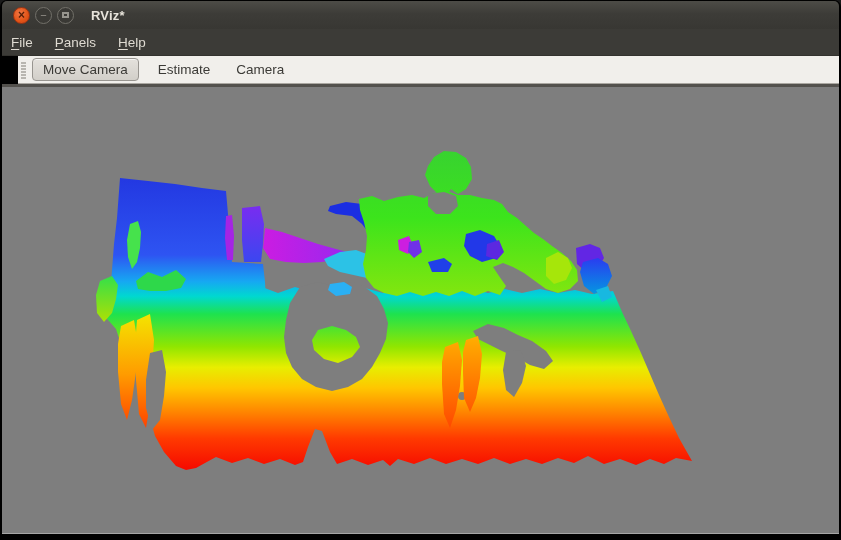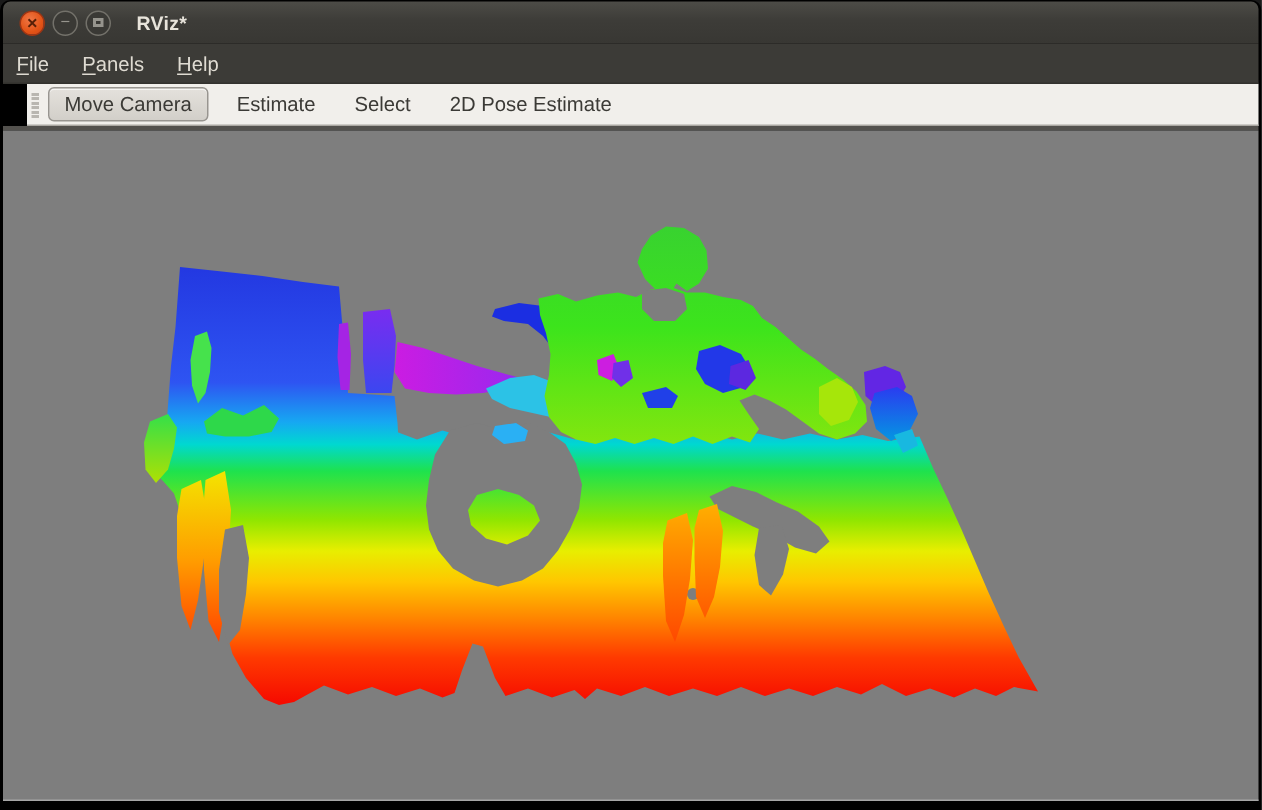--- a/index.html
+++ b/index.html
@@ -94,22 +94,21 @@
   <div class="menubar">
     <span class="menu-item"><span class="mn">F</span><span>ile</span></span>
     <span class="menu-item"><span class="mn">P</span><span>anels</span></span>
     <span class="menu-item"><span class="mn">H</span><span>elp</span></span>
   </div>
 
   <div class="toolbar">
     <div class="tb-handle"></div>
     <span class="tool-btn active">Move Camera</span>
     <span class="tool-btn">Estimate</span>
-    <span class="tool-btn">Select</span>
-    <span class="tool-btn">2D Pose Estimate</span>
+    <span class="tool-btn">Camera</span>
   </div>
 
   <div class="tb-shadow"></div>
 
   <div class="viewport">
     <svg viewBox="2 87 837 446" preserveAspectRatio="none">
       <defs>
         <linearGradient id="rainbow" x1="0" y1="172" x2="0" y2="468" gradientUnits="userSpaceOnUse">
           <stop offset="0" stop-color="#2236e0"></stop>
             <stop offset="0.28" stop-color="#2e54f2"></stop>

